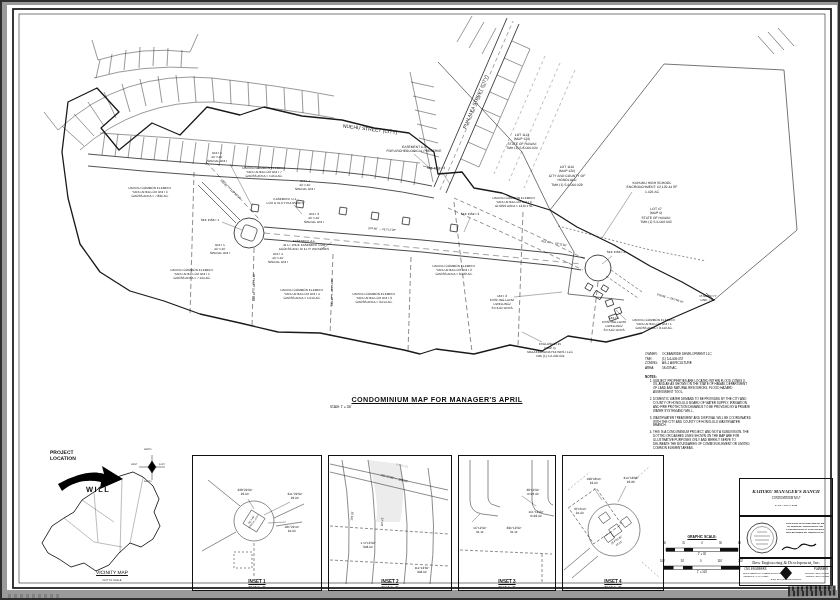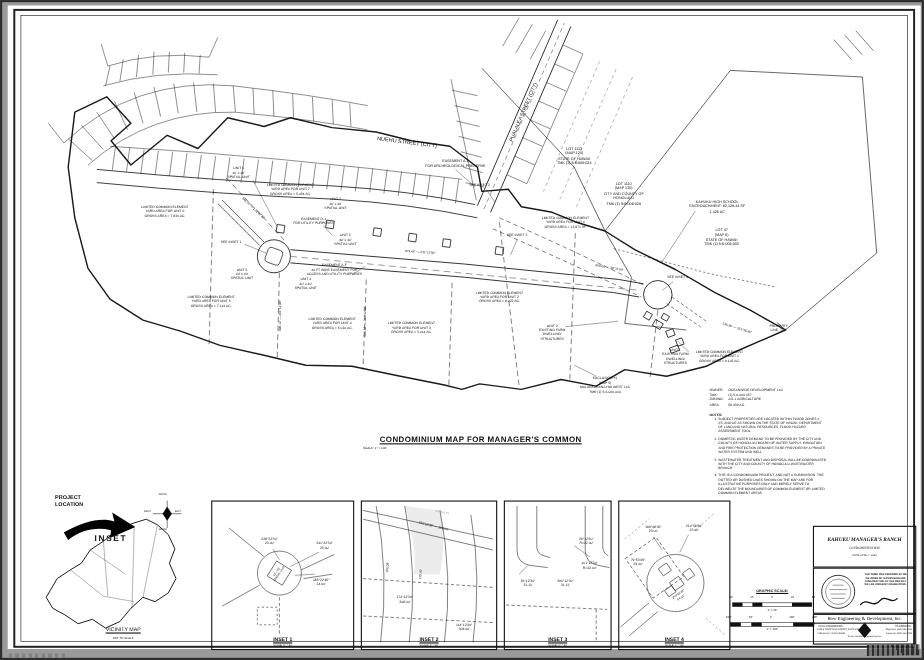--- a/index.html
+++ b/index.html
@@ -352,21 +352,21 @@
 23.00'</div>
       <div class="mlabel" style="left: 629px; top: 478px; font-size: 3.1px; transform: translate(-50%, -50%);">310°58'39"
 23.00'</div>
       <div class="mlabel" style="left: 578px; top: 509px; font-size: 3.1px; transform: translate(-50%, -50%);">79°53'45"
 24.00'</div>
       <div class="mlabel" style="left: 616px; top: 540px; font-size: 2.7px; transform: translate(-50%, -50%) rotate(-35deg);">254°53'45"
 64.13'</div>
     </div>
 
   <div class="main-title">
-    <div class="t1">CONDOMINIUM MAP FOR MANAGER'S COMMON</div>
+    <div class="t1">CONDOMINIUM MAP FOR MANAGER'S APRIL</div>
     <div class="t2">SCALE: 1" = 100'</div>
   </div>
 
   <div class="ownerblock">
     <div>
 
     <div class="orow">
           <span class="olab">OWNER:</span>
           <span class="oval">OCEANWIDE DEVELOPMENT LLC</span>
         </div>
@@ -388,21 +388,21 @@
 
     <li class="note">SUBJECT PROPERTIES ARE LOCATED WITHIN FLOOD ZONES X, XS, AND AE AS SHOWN ON THE STATE OF HAWAII, DEPARTMENT OF LAND AND NATURAL RESOURCES, FLOOD HAZARD ASSESSMENT TOOL.</li>
         <li class="note">DOMESTIC WATER DEMAND TO BE PROVIDED BY THE CITY AND COUNTY OF HONOLULU BOARD OF WATER SUPPLY. IRRIGATION AND FIRE PROTECTION DEMANDS TO BE PROVIDED BY A PRIVATE WATER SYSTEM AND WELL.</li>
         <li class="note">WASTEWATER TREATMENT AND DISPOSAL WILL BE COORDINATED WITH THE CITY AND COUNTY OF HONOLULU WASTEWATER BRANCH.</li>
         <li class="note">THIS IS A CONDOMINIUM PROJECT, AND NOT A SUBDIVISION. THE DOTTED OR DASHED LINES SHOWN ON THE MAP ARE FOR ILLUSTRATIVE PURPOSES ONLY AND MERELY SERVE TO DELINEATE THE BOUNDARIES OF COMMON ELEMENT OR LIMITED COMMON ELEMENT AREAS.</li>
       </ol>
   </div>
 
   <div class="vlabel v-proj">PROJECT
 LOCATION</div>
-  <div class="vlabel v-oahu">INSET</div>
+  <div class="vlabel v-oahu">WILL</div>
   <div class="vlabel v-title">VICINITY MAP</div>
   <div class="vlabel v-sub">NOT TO SCALE</div>
   <div class="vlabel v-n">NORTH</div>
   <div class="vlabel v-w">WEST</div>
   <div class="vlabel v-e">EAST</div>
   <div class="vlabel v-s">SOUTH</div>
 
   <div class="inset i1">
     <div class="iname">INSET 1</div>
     <div class="iscale">SCALE: 1" = 30'</div>

